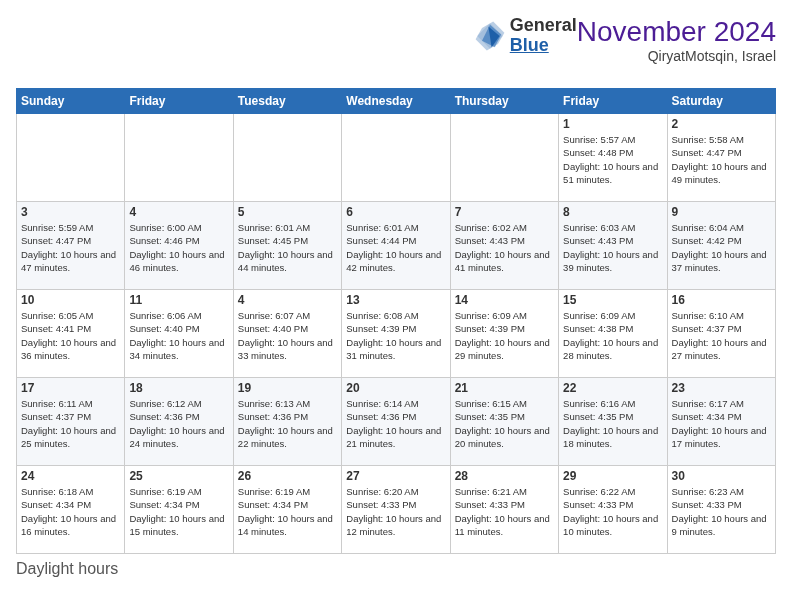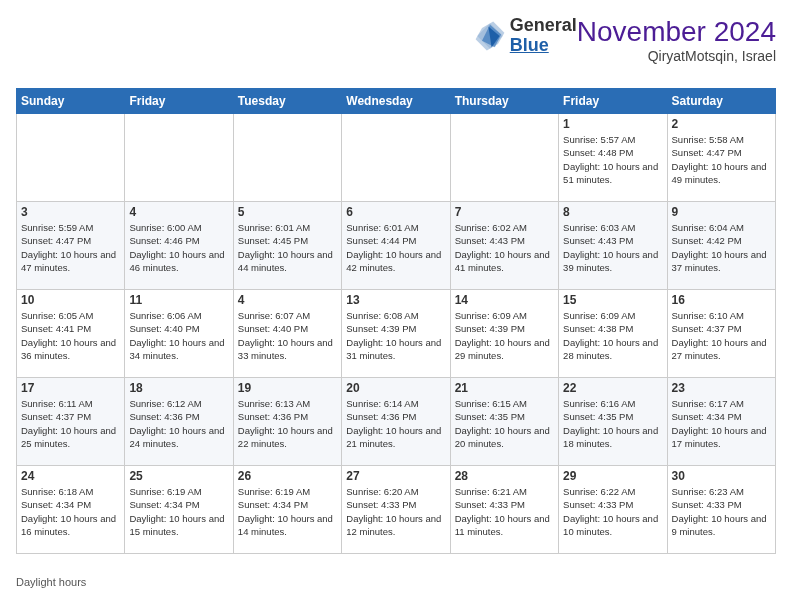--- a/index.html
+++ b/index.html
@@ -92,22 +92,22 @@
     }
     .day-info {
       font-size: 9.5px;
       line-height: 1.4;
       color: #333;
     }
     .empty-cell {
       background: #fff !important;
     }
     .legend {
-      margin-top: 22px;
-      font-size: 11px;
+      margin-top: 6px;
+      font-size: 16px;
       color: #555;
     }
   </style>
 </head>
 <body>
 
 <div class="page">
   <div class="header">
     <div class="logo">
       <svg class="logo-icon" viewBox="0 0 40 40" xmlns="http://www.w3.org/2000/svg">

